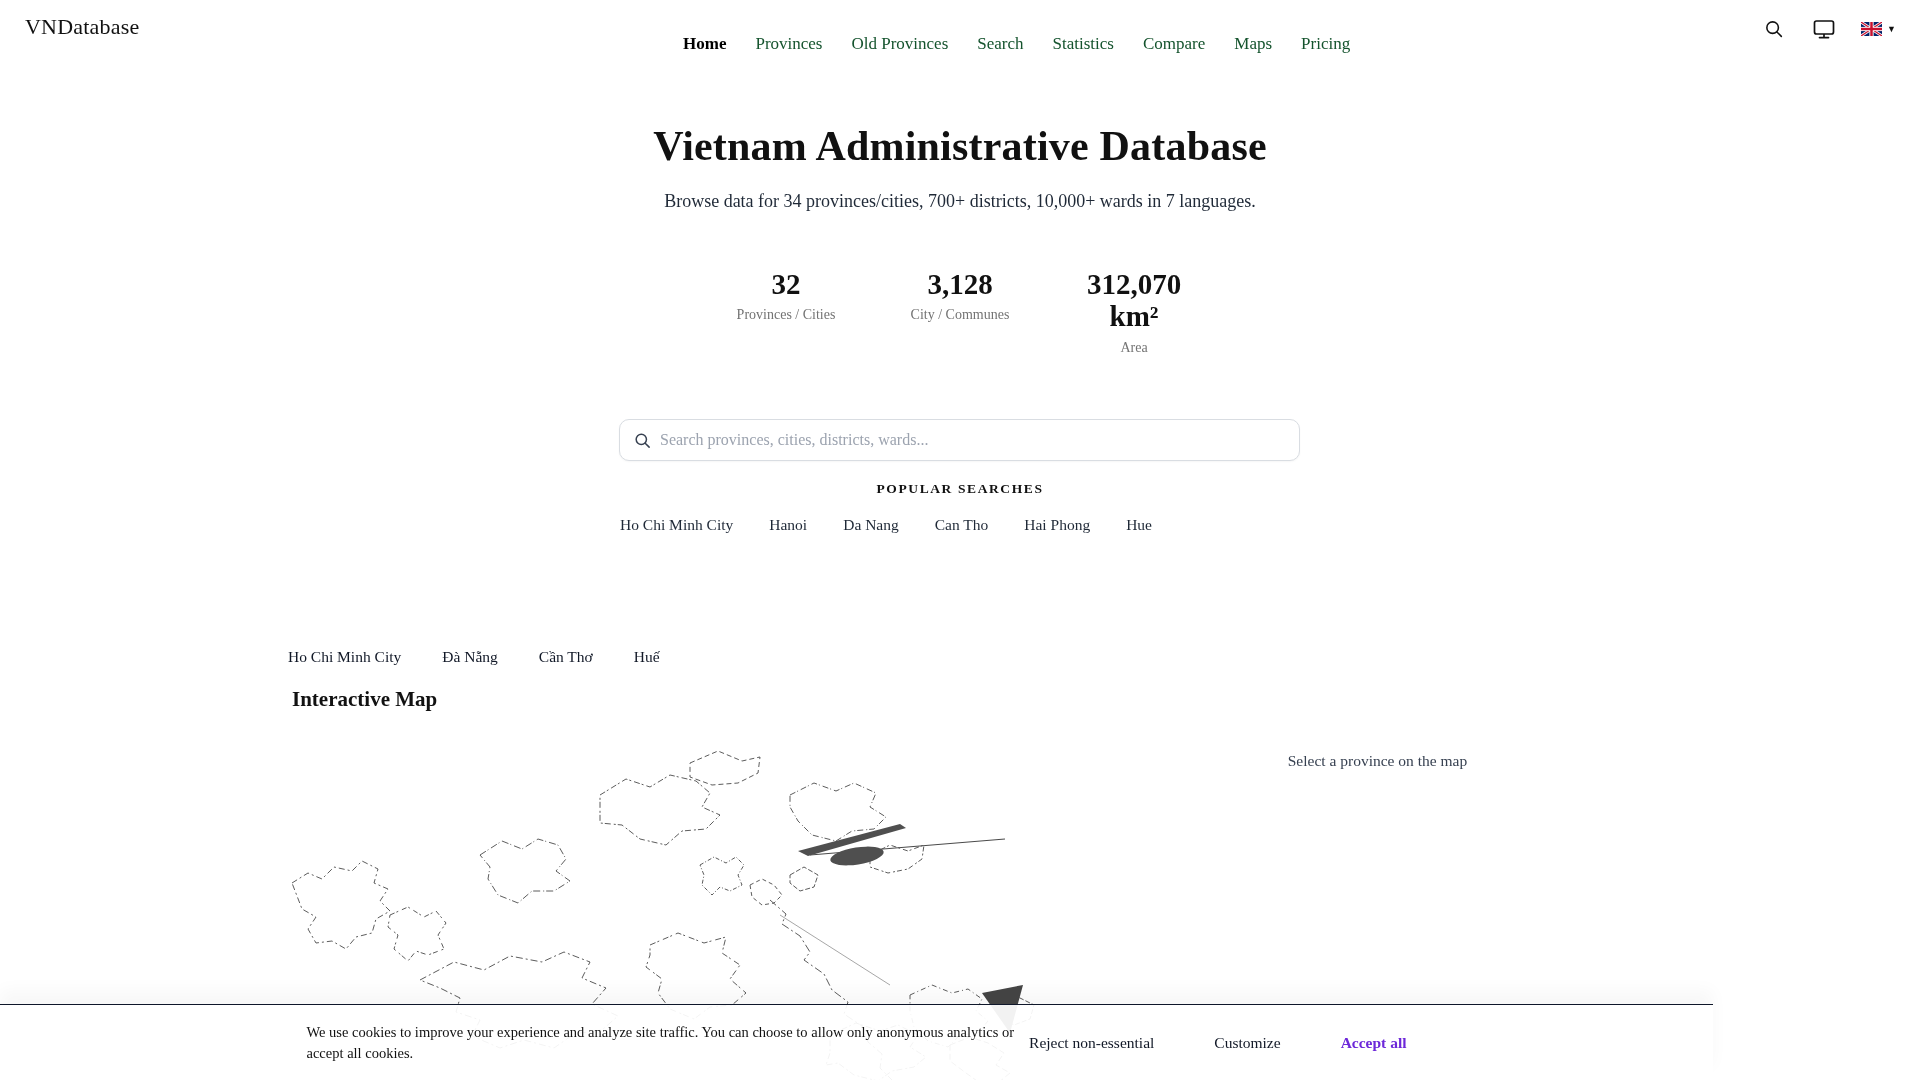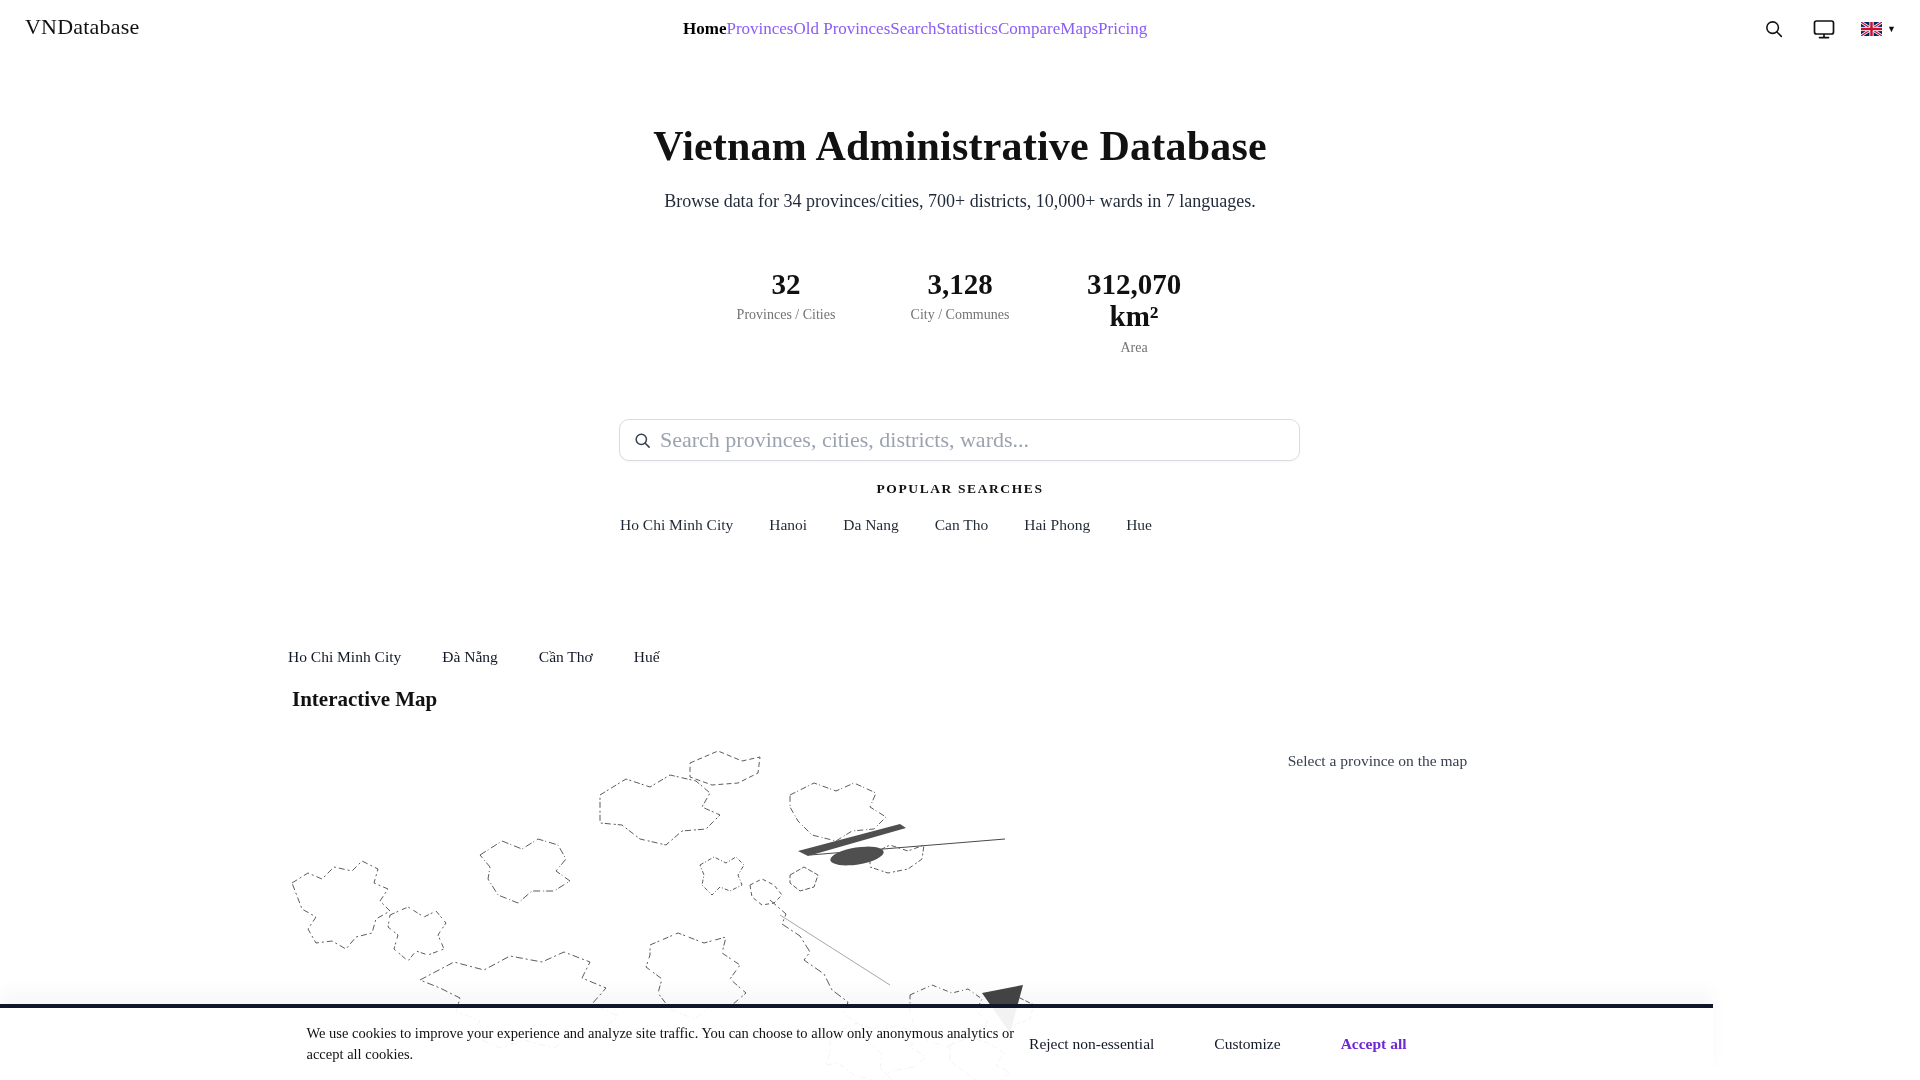--- a/index.html
+++ b/index.html
@@ -3,22 +3,22 @@
 <meta charset="utf-8">
 <style>
   * { margin:0; padding:0; box-sizing:border-box; }
   html,body { width:1920px; height:1080px; overflow:hidden; background:#ffffff;
     font-family:"Liberation Serif","DejaVu Serif",serif; color:#111111; }
 
   
   .header { position:absolute; top:0; left:0; width:1920px; height:58px;
     display:flex; align-items:center; background:#fff; z-index:5; }
   .logo { position:absolute; left:25px; top:14px; font-size:22px; font-weight:normal; letter-spacing:.2px; cursor:pointer; }
-  .nav { position:absolute; left:683px; top:0; height:58px; display:flex; align-items:center; }
-  .nav a { text-decoration:none; color:#8b5cf6; font-size:17px; cursor:pointer; white-space:nowrap; }
+  .nav { position:absolute; left:683px; top:15px; height:58px; display:flex; align-items:center; gap:29px; }
+  .nav a { text-decoration:none; color:#14532d; font-size:17px; cursor:pointer; white-space:nowrap; }
   .nav a.active { color:#000; font-weight:bold; }
   .hdr-icons { position:absolute; right:24px; top:0; height:58px; display:flex; align-items:center; gap:24px; }
   .icon-btn { width:26px; height:26px; display:flex; align-items:center; justify-content:center; cursor:pointer; }
   .lang-btn { display:flex; align-items:center; gap:5px; cursor:pointer; }
   .caret { font-size:9px; color:#111; line-height:1; }
 
   
   .hero-title { position:absolute; top:122px; left:0; width:1920px; text-align:center;
     font-size:42px; font-weight:bold; letter-spacing:.2px; }
   .hero-sub { position:absolute; top:191px; left:0; width:1920px; text-align:center;
@@ -27,21 +27,21 @@
   .stats { position:absolute; top:268px; left:0; width:1920px; display:flex; justify-content:center; }
   .stat { width:174px; text-align:center; }
   .stat-value { font-size:29px; font-weight:bold; line-height:1.12; max-width:122px; margin:0 auto; }
   .stat-label { margin-top:7px; font-size:14px; color:#737373; }
 
   
   .searchbar { position:absolute; top:419px; left:619px; width:681px; height:42px;
     border:1px solid #d9dde2; border-radius:10px; background:#fff; display:flex; align-items:center;
     box-shadow:0 1px 2px rgba(0,0,0,0.04); }
   .searchbar .mag { margin:0 8px 0 13px; display:flex; }
-  .searchbar input { border:none; outline:none; flex:1; height:100%; font-size:22px;
+  .searchbar input { border:none; outline:none; flex:1; height:100%; font-size:16px;
     font-family:"Liberation Serif","DejaVu Serif",serif; color:#111; background:transparent; }
   .searchbar input::placeholder { color:#9ca3af; }
 
   .popular-title { position:absolute; top:481px; left:0; width:1920px; text-align:center;
     font-size:13.5px; font-weight:bold; letter-spacing:1.6px; color:#111; }
   .popular-row { position:absolute; top:516px; left:0; width:1920px; display:flex;
     justify-content:center; gap:36px; transform:translateX(-74px); }
   .popular-row a { font-size:15.5px; color:#1f2937; text-decoration:none; cursor:pointer; white-space:nowrap; }
 
   
@@ -49,21 +49,21 @@
   .quick-links a { font-size:15.5px; color:#111827; text-decoration:none; cursor:pointer; white-space:nowrap; }
 
   
   .map-heading { position:absolute; top:687px; left:272px; font-size:21px; font-weight:bold;margin-left:20px; }
   .map-wrap { position:absolute; top:735px; left:270px; width:800px; height:345px; cursor:pointer; }
   .map-placeholder { position:absolute; top:752px; left:1100px; width:555px; text-align:center;
     font-size:15.5px; color:#374151; }
 
   
   .cookie { position:fixed; left:0; bottom:0; width:1713px; height:76px;
-    background:rgba(255,255,255,0.93); border-top:4px solid #0f172a;
+    background:rgba(255,255,255,0.93); border-top:1px solid #0f172a;
     box-shadow:0 -14px 16px rgba(0,0,0,0.03); z-index:10;
     display:flex; align-items:center; justify-content:center; }
   .cookie-inner { width:1100px; display:flex; align-items:center; }
   .cookie-msg { width:740px; font-size:14.5px; line-height:21px; color:#111; }
   .cookie-actions { flex:1; display:flex; justify-content:flex-end; align-items:center; gap:60px; }
   .cookie-actions button { background:none; border:none; font-family:"Liberation Serif","DejaVu Serif",serif;
     font-size:15.5px; color:#111827; cursor:pointer; white-space:nowrap; }
   .cookie-actions .accept { font-weight:bold; color:#6d28d9; }
 
   svg .prov { fill:none; stroke:#4a4a4a; stroke-width:0.9; }

